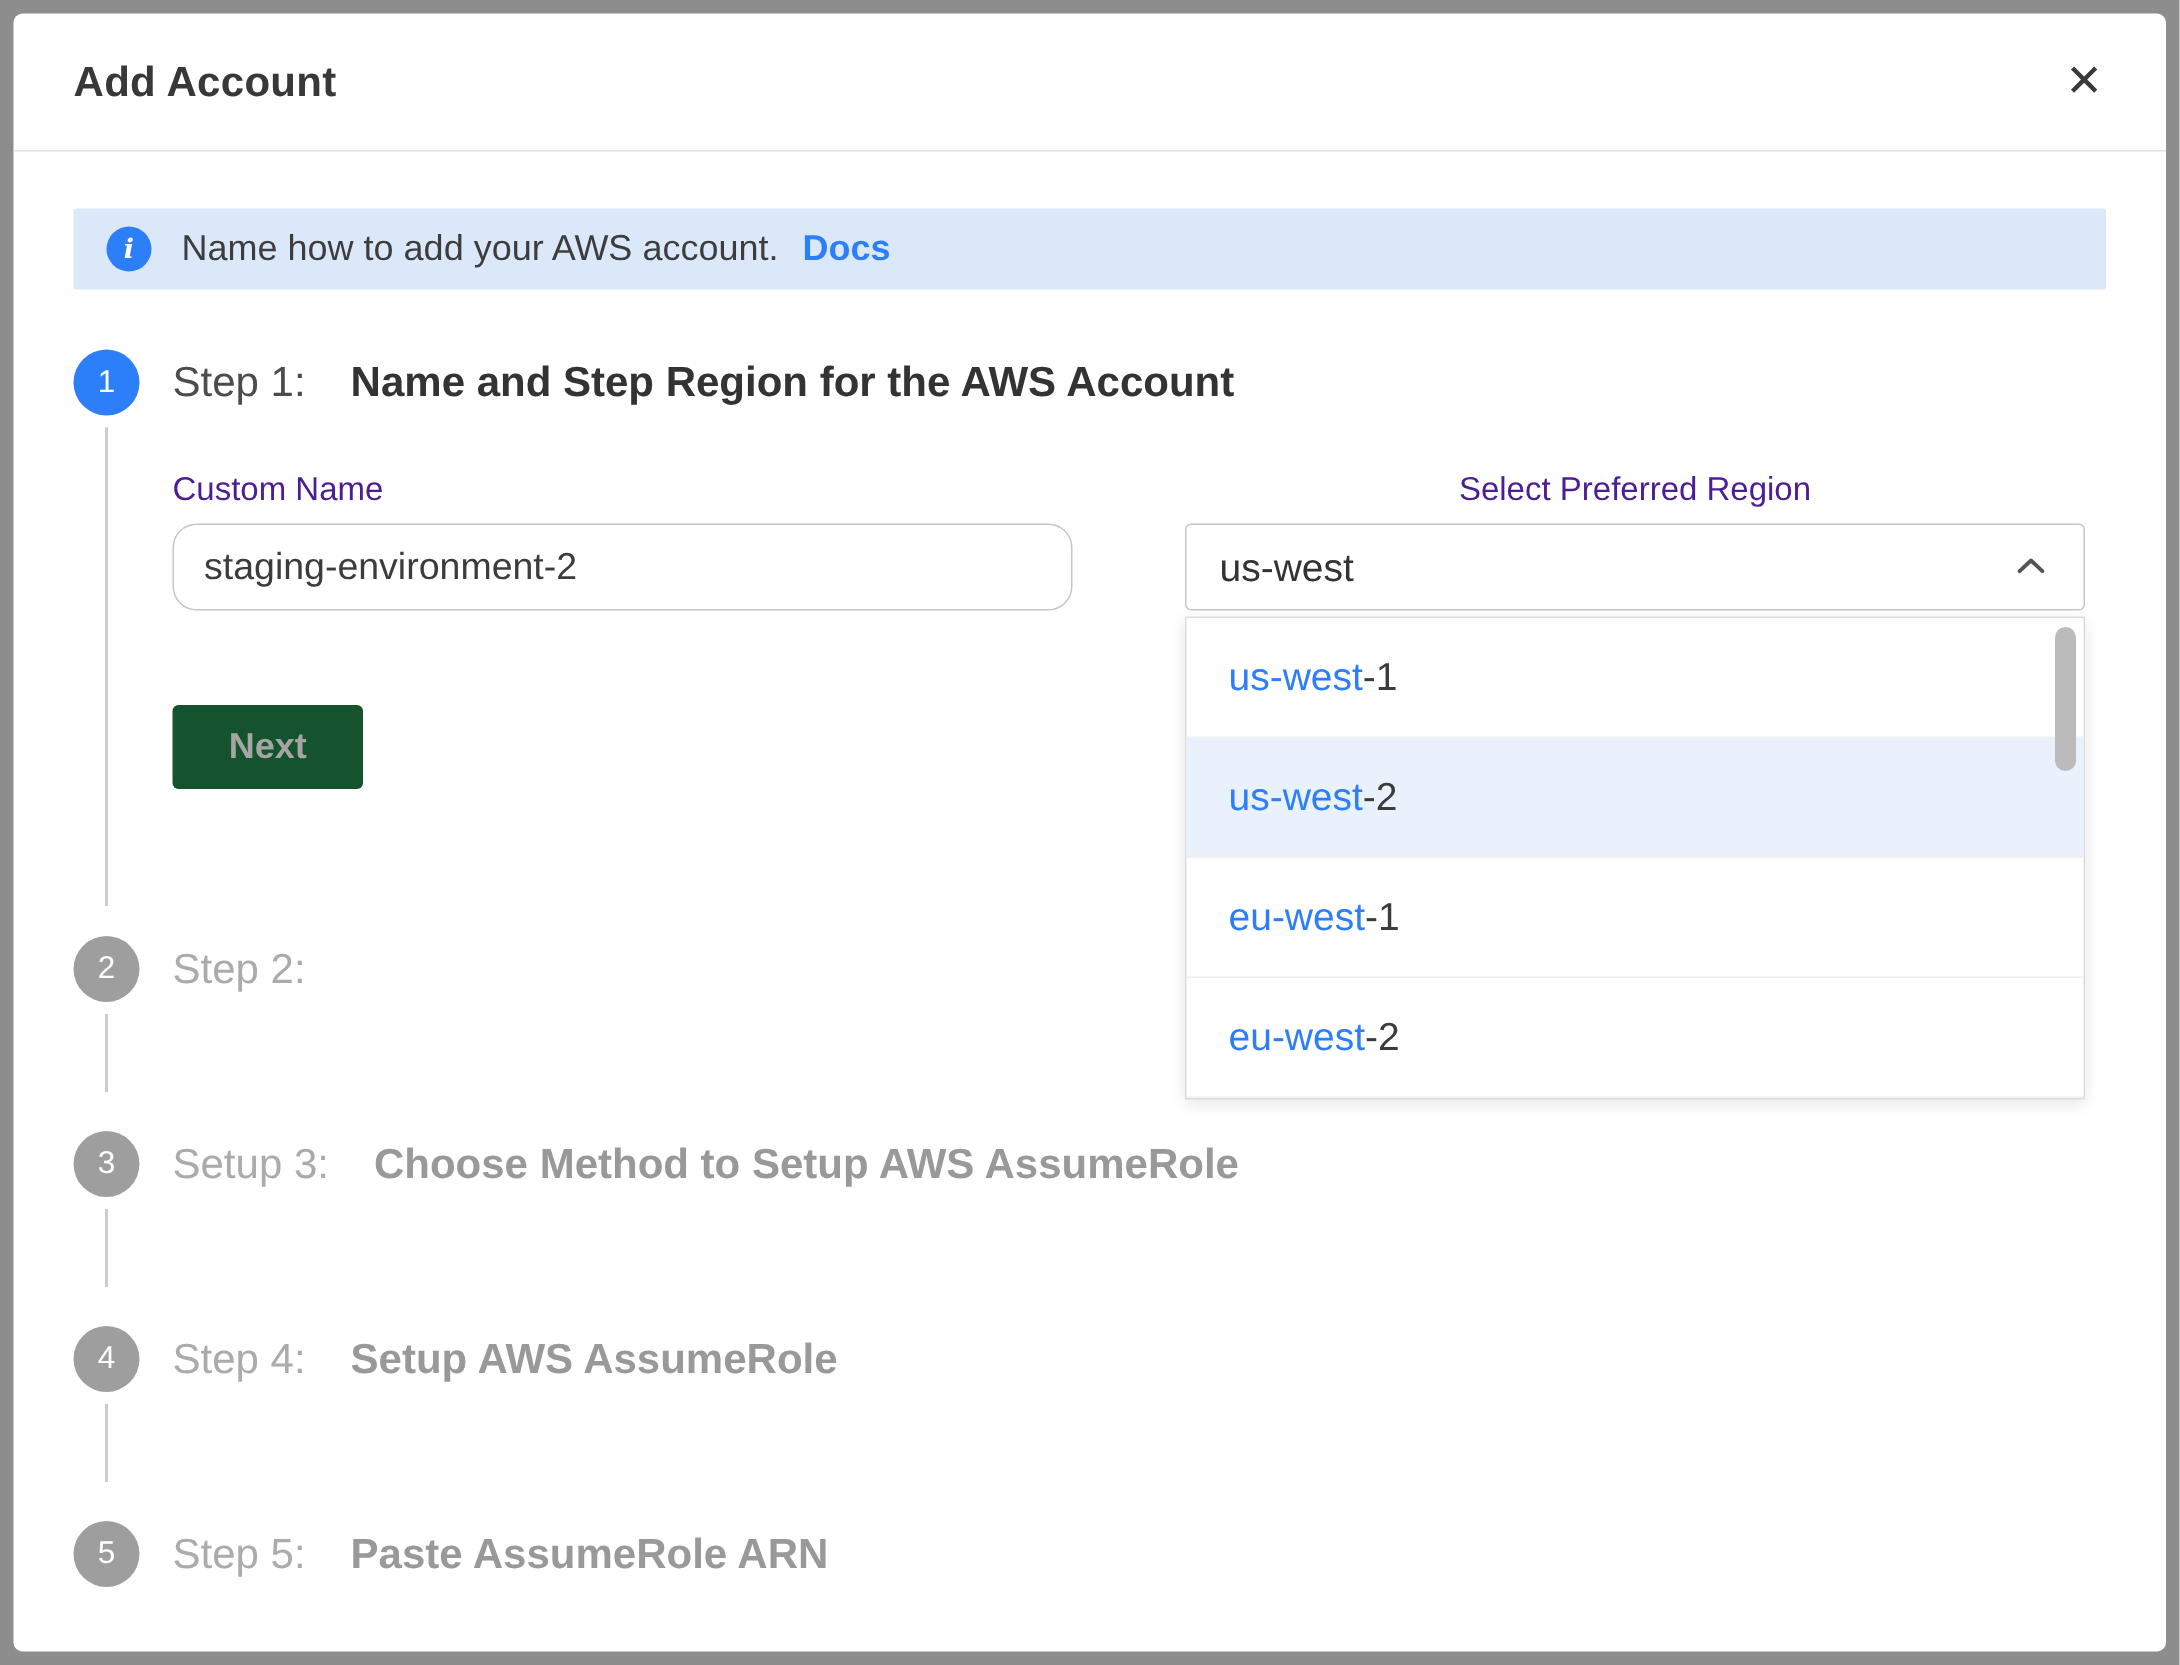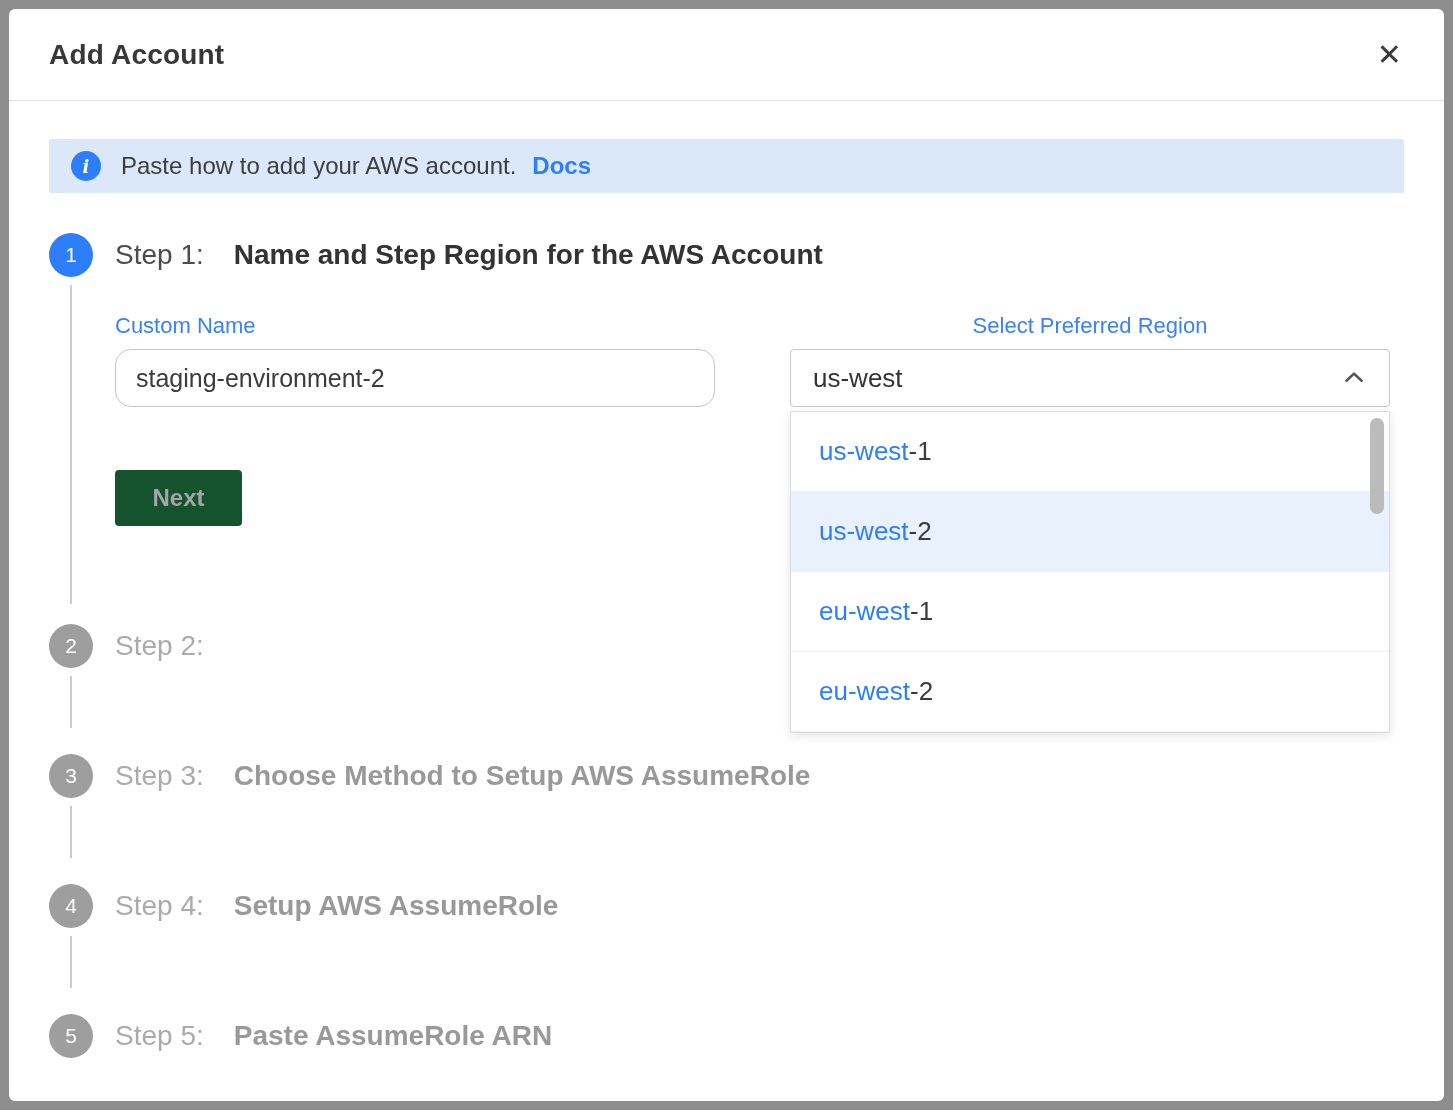--- a/index.html
+++ b/index.html
@@ -49,21 +49,21 @@
   .step.inactive .step-prefix { color:#ababab; }
   .step.inactive .step-title { color:#999; }
   .step1-body {
     border-left:2px solid #ccc; margin-left:21px;
     margin-top:8px; margin-bottom:20px;
     padding:28px 0 78px 43px;
   }
   .spacer { height:52px; margin:8px 0 26px 21px; border-left:2px solid #ccc; }
   .form-row { display:flex; gap:75px; }
   .field { display:flex; flex-direction:column; }
-  .field label { font-size:22px; color:#3b82f6; margin-bottom:10px; }
+  .field label { font-size:22px; color:#4c1d95; margin-bottom:10px; }
   .field.left  { width:600px; }
   .field.right { width:600px; position:relative;text-align:center; }
   .text-input {
     height:58px; width:100%; border:1px solid #c6c6c6; border-radius:16px;
     font-size:25px; color:#3c3c3c; padding:0 20px; font-family:inherit;
   }
   .select-box {
     height:58px; border:1px solid #c6c6c6; border-radius:4px; background:#fff;
     display:flex; align-items:center; justify-content:space-between;
     padding:0 22px; font-size:26px; color:#333; cursor:pointer;
@@ -98,21 +98,21 @@
 <div class="frame">
   <div class="modal">
 
     <header class="modal-header">
       <h1 class="modal-title">Add Account</h1>
       <button class="close-btn">✕</button>
     </header>
 
     <div class="banner">
       <span class="info-icon">i</span>
-      <span class="banner-text">Paste how to add your AWS account.</span>
+      <span class="banner-text">Name how to add your AWS account.</span>
       <a class="banner-link">Docs</a>
     </div>
 
     <div class="steps">
 
       <section class="step active">
         <div class="step-header">
           <span class="circle active">1</span>
           <span class="step-prefix">Step 1:</span>
           <span class="step-title">Name and Step Region for the AWS Account</span>
@@ -162,21 +162,21 @@
         <div class="step-header">
           <span class="circle inactive">2</span>
           <span class="step-prefix">Step 2:</span>
         </div>
         <div class="spacer"></div>
       </section>
 
       <section class="step inactive">
         <div class="step-header">
           <span class="circle inactive">3</span>
-          <span class="step-prefix">Step 3:</span>
+          <span class="step-prefix">Setup 3:</span>
           <span class="step-title">Choose Method to Setup AWS AssumeRole</span>
         </div>
         <div class="spacer"></div>
       </section>
 
       <section class="step inactive">
         <div class="step-header">
           <span class="circle inactive">4</span>
           <span class="step-prefix">Step 4:</span>
           <span class="step-title">Setup AWS AssumeRole</span>

